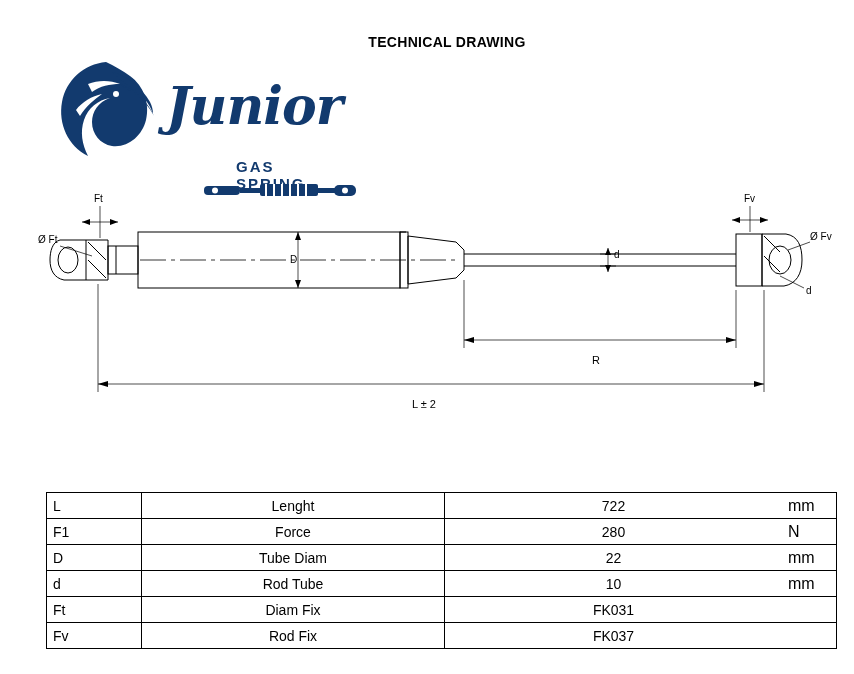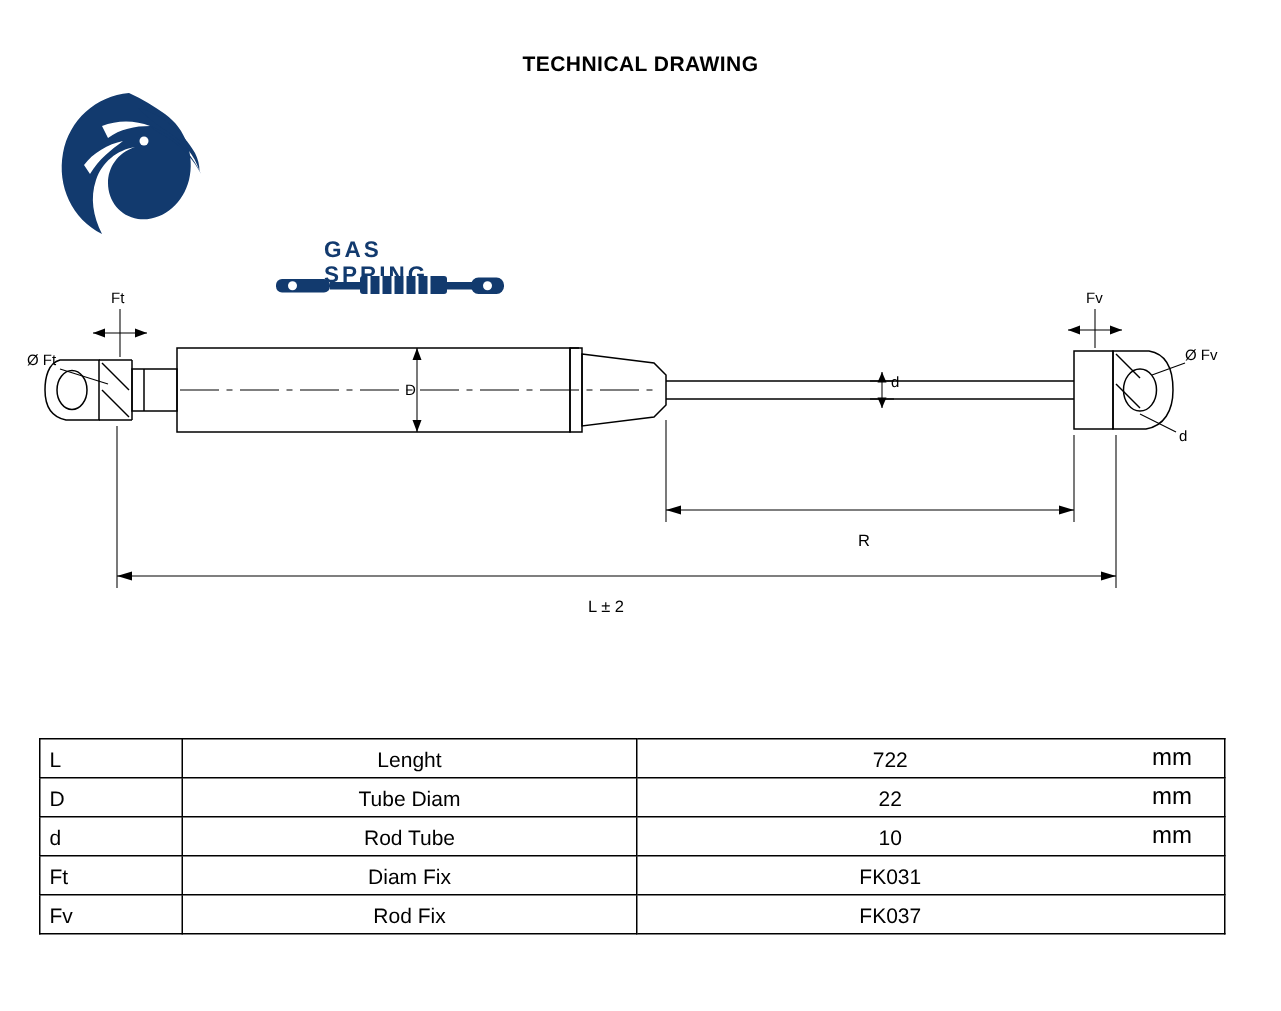--- a/index.html
+++ b/index.html
@@ -12,20 +12,21 @@
     height: 674px;
     font-family: "Liberation Sans", sans-serif;
     color: #000000;
     position: relative;
     overflow: hidden;
   }
   .page {
     position: relative;
     width: 778px;
     height: 674px;
+    margin-left: 20px;
   }
 
   
   .header-title {
     position: absolute;
     top: 34px;
     left: 0;
     width: 854px;
     text-align: center;
     font-size: 14px;
@@ -130,20 +131,21 @@
     <div class="logo-mark">
       <svg width="110" height="105" viewBox="0 0 110 105" xmlns="http://www.w3.org/2000/svg">
         <path d="M52 4 C30 6 12 22 8 44 C4 66 14 88 34 98 C28 86 26 74 30 62 C34 50 44 42 56 40 C44 44 38 54 38 64 C38 76 46 86 58 88 C74 90 88 78 92 62 C96 46 90 28 76 18 C69 13 61 8 52 4 Z" fill="#123a6e"></path>
         <path d="M58 14 C74 18 88 30 96 44 C98 48 99 52 99 56 C96 46 88 36 78 30 C70 25 64 20 58 14 Z" fill="#123a6e"></path>
         <path d="M66 26 C82 32 94 44 100 58 C96 50 88 40 78 34 C73 31 69 29 66 26 Z" fill="#123a6e"></path>
         <path d="M34 26 C44 22 56 22 66 26 C56 26 46 28 38 34 Z" fill="#ffffff"></path>
         <path d="M22 52 C28 44 38 38 48 36 C40 42 32 48 26 58 Z" fill="#ffffff"></path>
         <circle cx="62" cy="36" r="3" fill="#ffffff"></circle>
       </svg>
     </div>
+    <div class="logo-word">Junior</div>
     <div class="logo-sub">GAS SPRING</div>
     <div class="logo-spring">
       <svg width="152" height="22" viewBox="0 0 152 22" xmlns="http://www.w3.org/2000/svg">
         <rect x="0" y="6" width="36" height="9" rx="4" fill="#123a6e"></rect>
         <rect x="36" y="8" width="20" height="5" fill="#123a6e"></rect>
         <rect x="56" y="4" width="58" height="12" rx="2" fill="#123a6e"></rect>
         <g stroke="#ffffff" stroke-width="2">
           <line x1="62" y1="4" x2="62" y2="16"></line>
           <line x1="70" y1="4" x2="70" y2="16"></line>
           <line x1="78" y1="4" x2="78" y2="16"></line>
@@ -248,20 +250,26 @@
 
   <table class="spec-table">
     <tbody>
       <tr>
         <td class="col-sym">L</td>
         <td class="col-name">Lenght</td>
         <td class="col-val">722</td>
         <td class="col-unit">mm</td>
       </tr>
       <tr>
+        <td class="col-sym">F1</td>
+        <td class="col-name">Force</td>
+        <td class="col-val">280</td>
+        <td class="col-unit">N</td>
+      </tr>
+      <tr>
         <td class="col-sym">D</td>
         <td class="col-name">Tube Diam</td>
         <td class="col-val">22</td>
         <td class="col-unit">mm</td>
       </tr>
       <tr>
         <td class="col-sym">d</td>
         <td class="col-name">Rod Tube</td>
         <td class="col-val">10</td>
         <td class="col-unit">mm</td>

